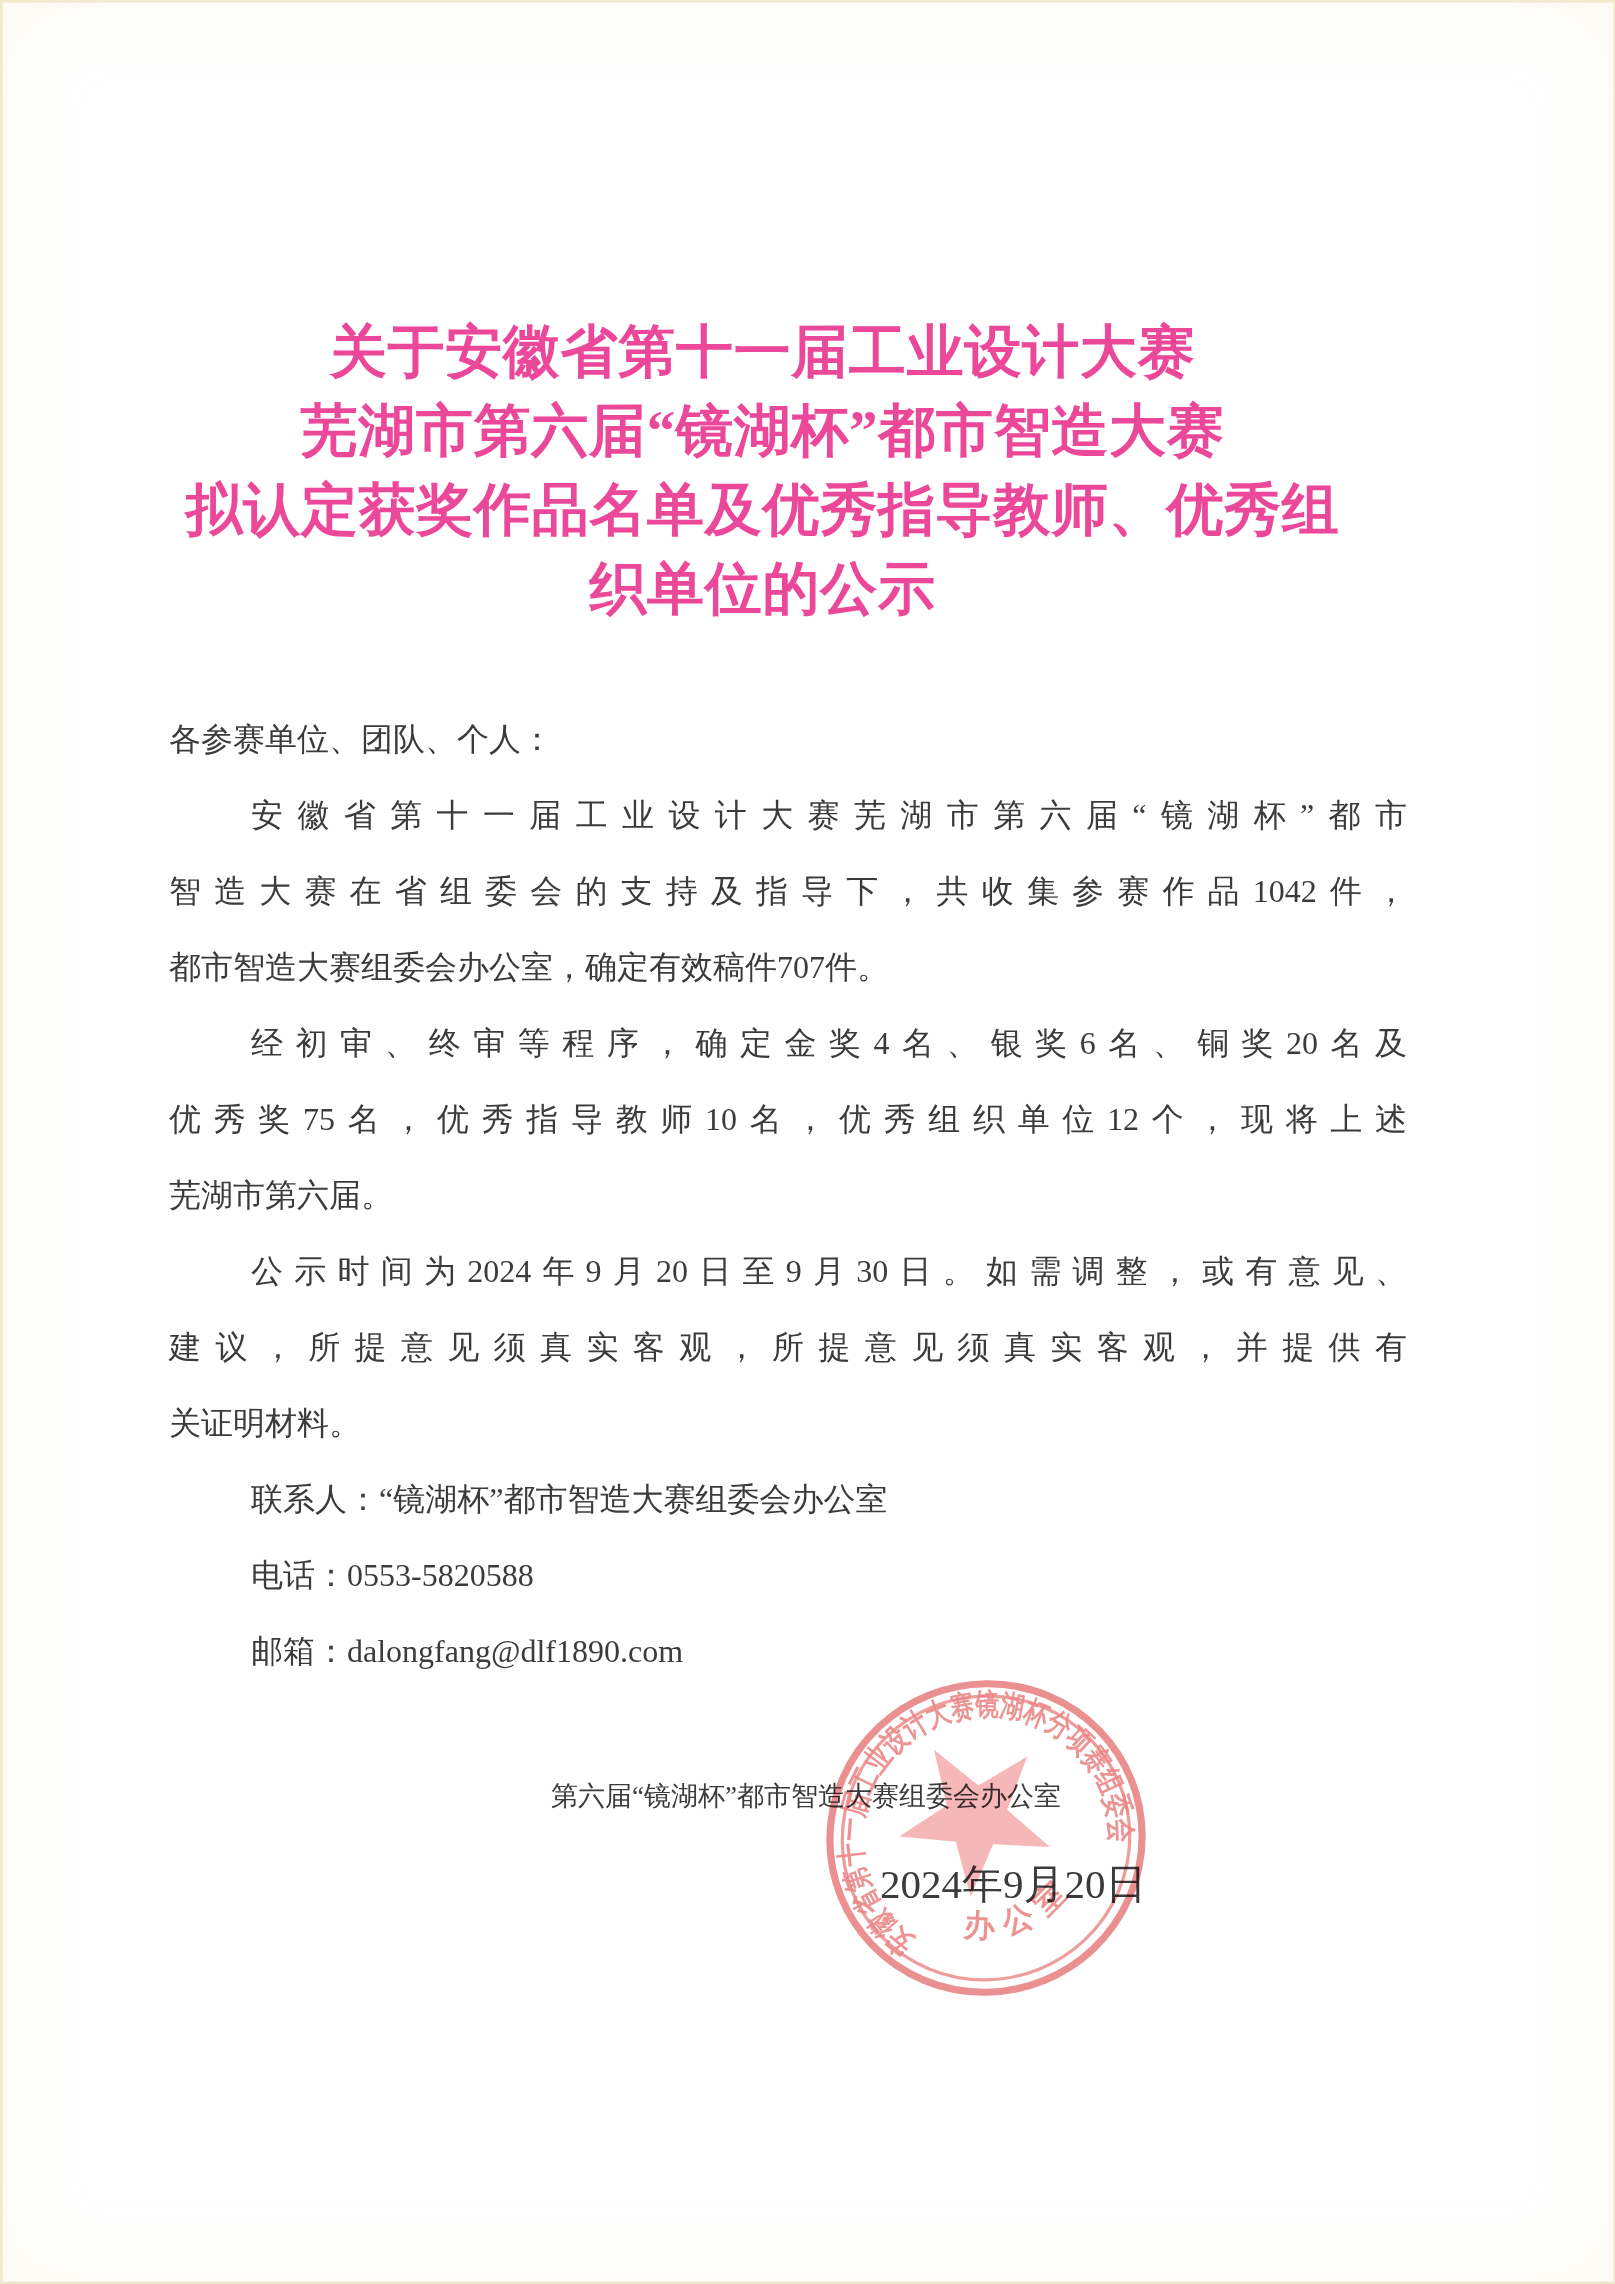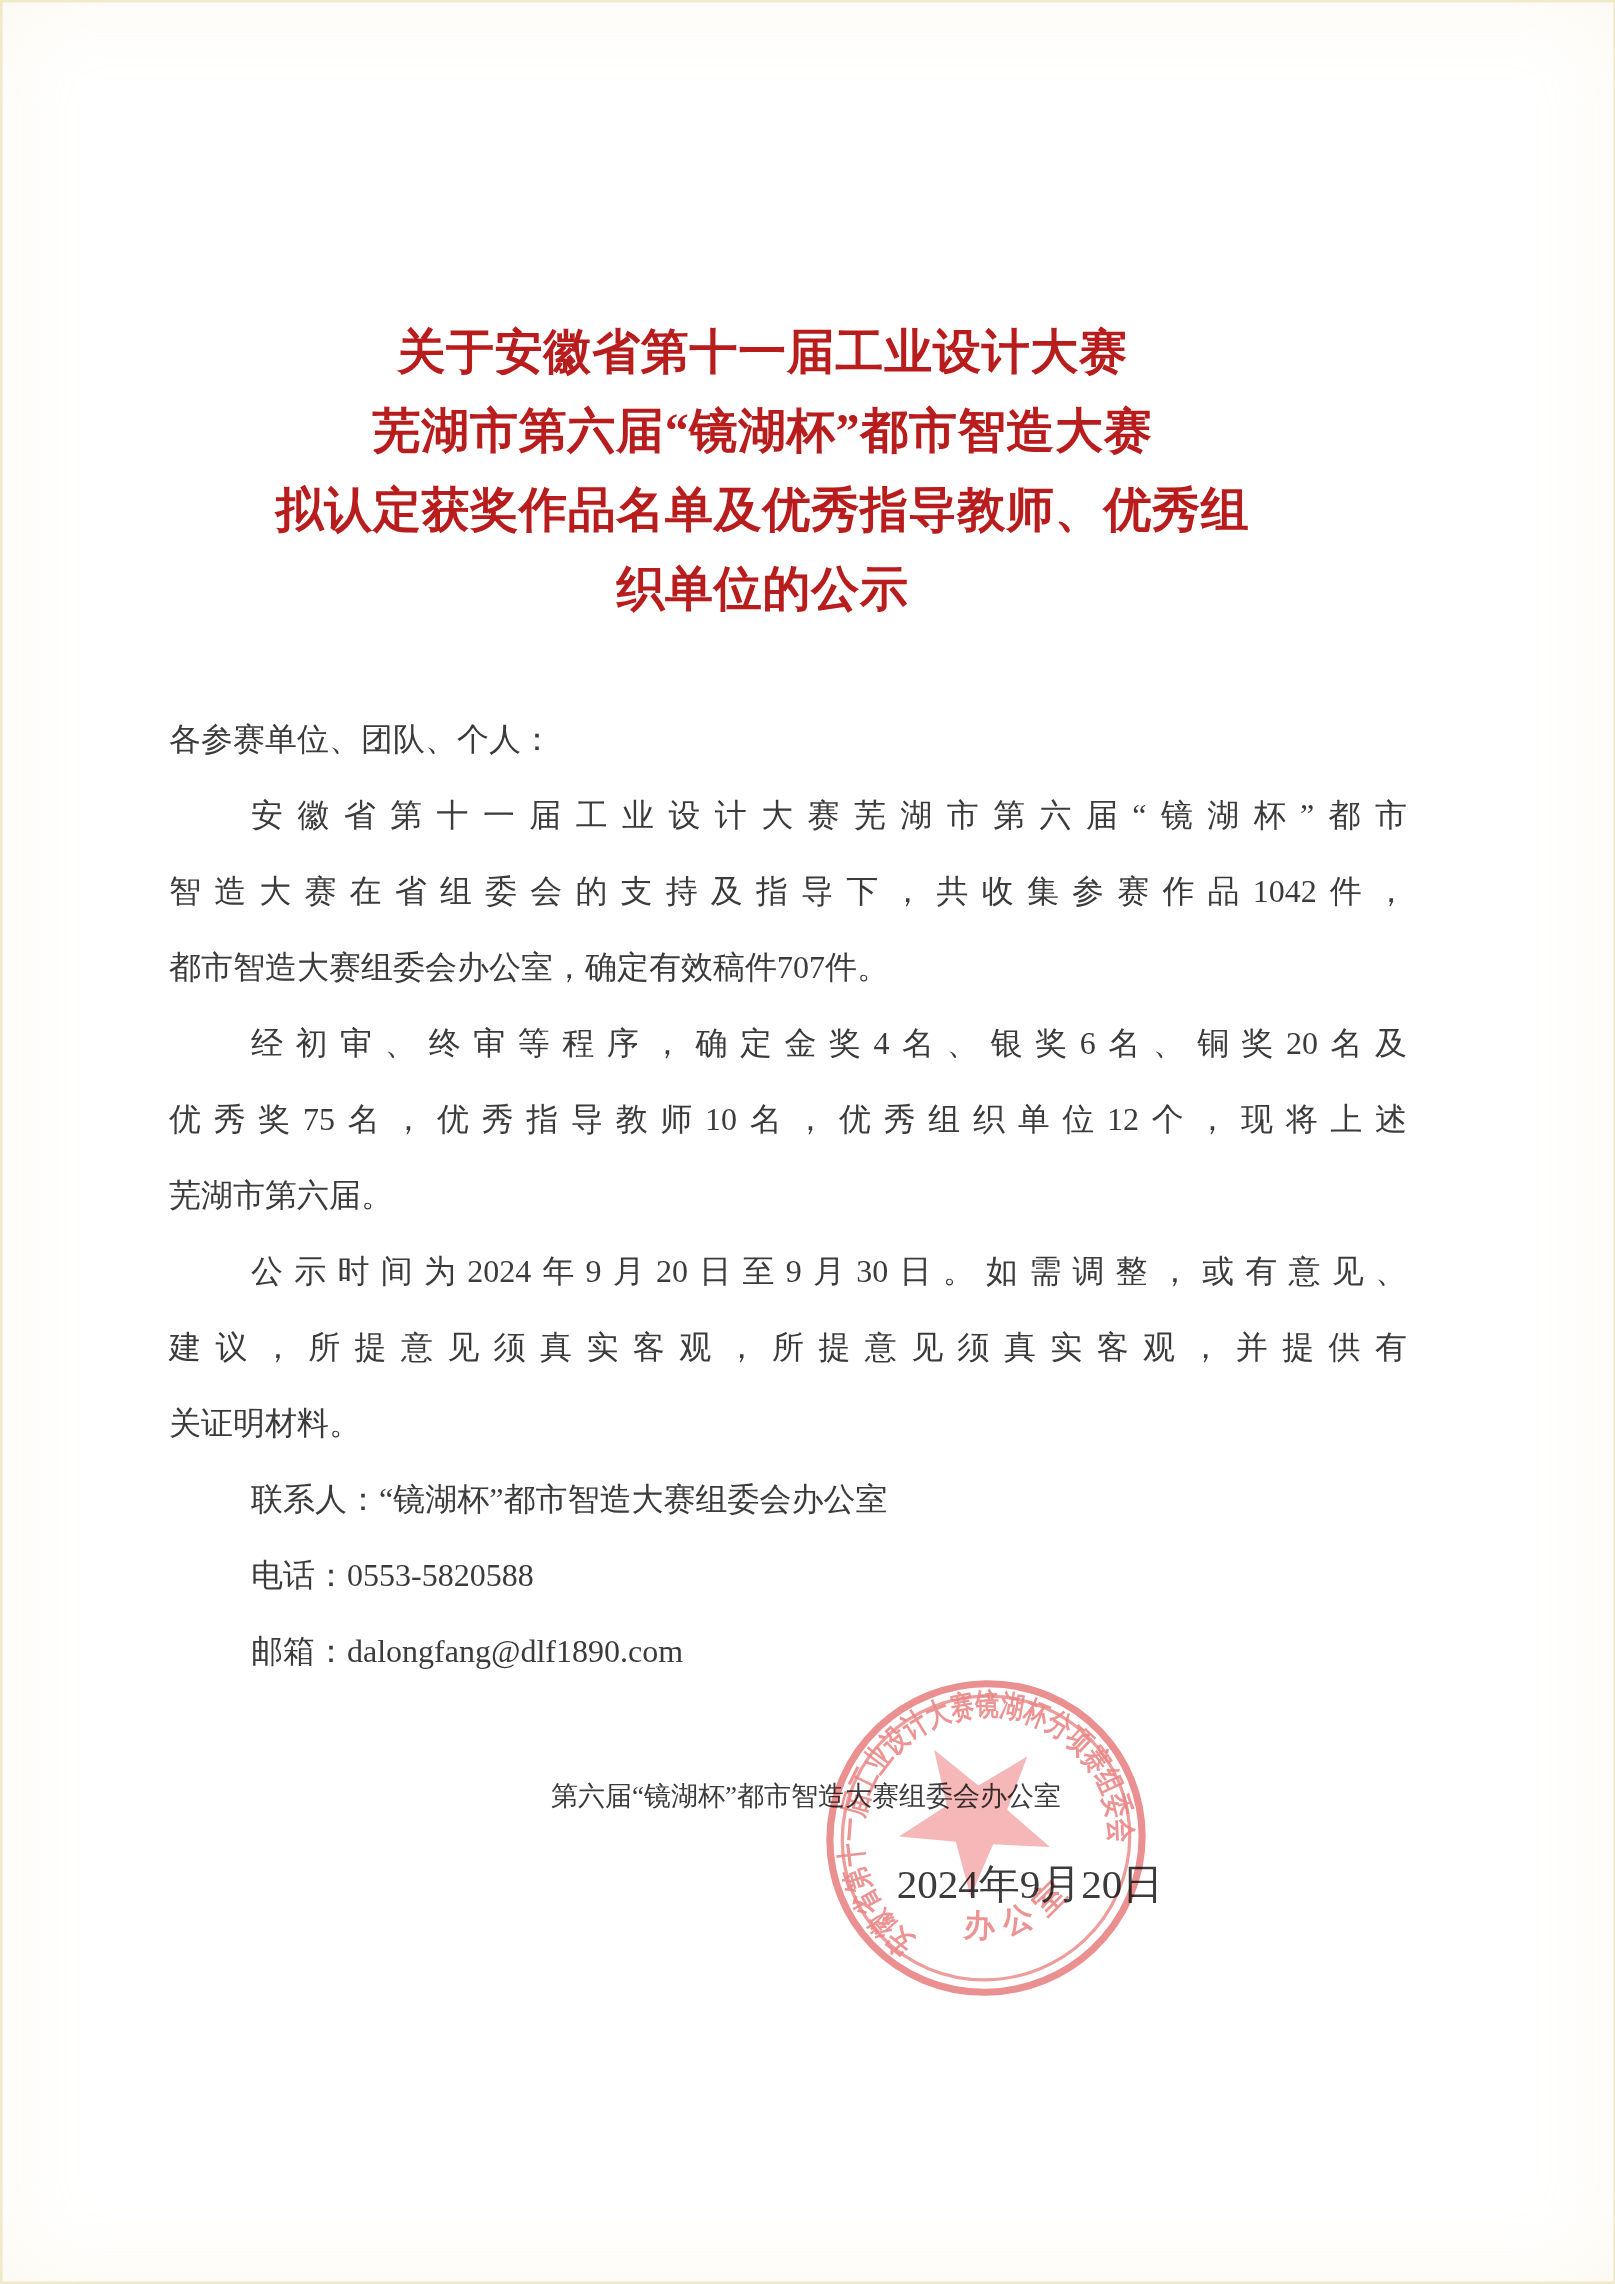--- a/index.html
+++ b/index.html
@@ -12,39 +12,39 @@
     color:#3a3a3a;
   }
   
   .page::after{
     content:"";position:absolute;inset:0;pointer-events:none;
     box-shadow:inset 0 0 0 2.6px rgba(226,212,150,0.45),
                inset 0 0 85px rgba(226,212,150,0.16);
   }
   .title{
     position:absolute;left:62px;top:312px;width:1401px;
-    font-size:48px;font-weight:700;color:#b91c1c;
+    font-size:57px;font-weight:700;color:#ec4899;
     text-align:center;letter-spacing:0.7px;
   }
   .title-line{height:79px;line-height:79px;white-space:nowrap;}
   .body{
     position:absolute;left:169px;top:701px;width:1238px;
     font-size:32px;color:#3b3b3b;
   }
   .ln{height:76px;line-height:76px;white-space:nowrap;}
   .ln.indent{padding-left:82px;}
   .ln.fill{text-align:justify;text-align-last:justify;}
   .sig-org{
     position:absolute;left:551px;top:1758px;width:913px;
     height:76px;line-height:76px;font-size:27px;color:#3b3b3b;white-space:nowrap;
   }
   .sig-date{
     position:absolute;left:880px;top:1846px;width:300px;
     height:76px;line-height:76px;font-size:41px;color:#3b3b3b;
-    text-align:center;white-space:nowrap;
+    white-space:nowrap;
   }
   .seal{
     position:absolute;left:823px;top:1675px;
     width:326px;height:326px;
     transform:rotate(-22deg);
     mix-blend-mode:multiply;
     opacity:0.92;
   }
   .seal text{font-family:"Liberation Serif","DejaVu Serif",serif;font-weight:700;}
 </style>

